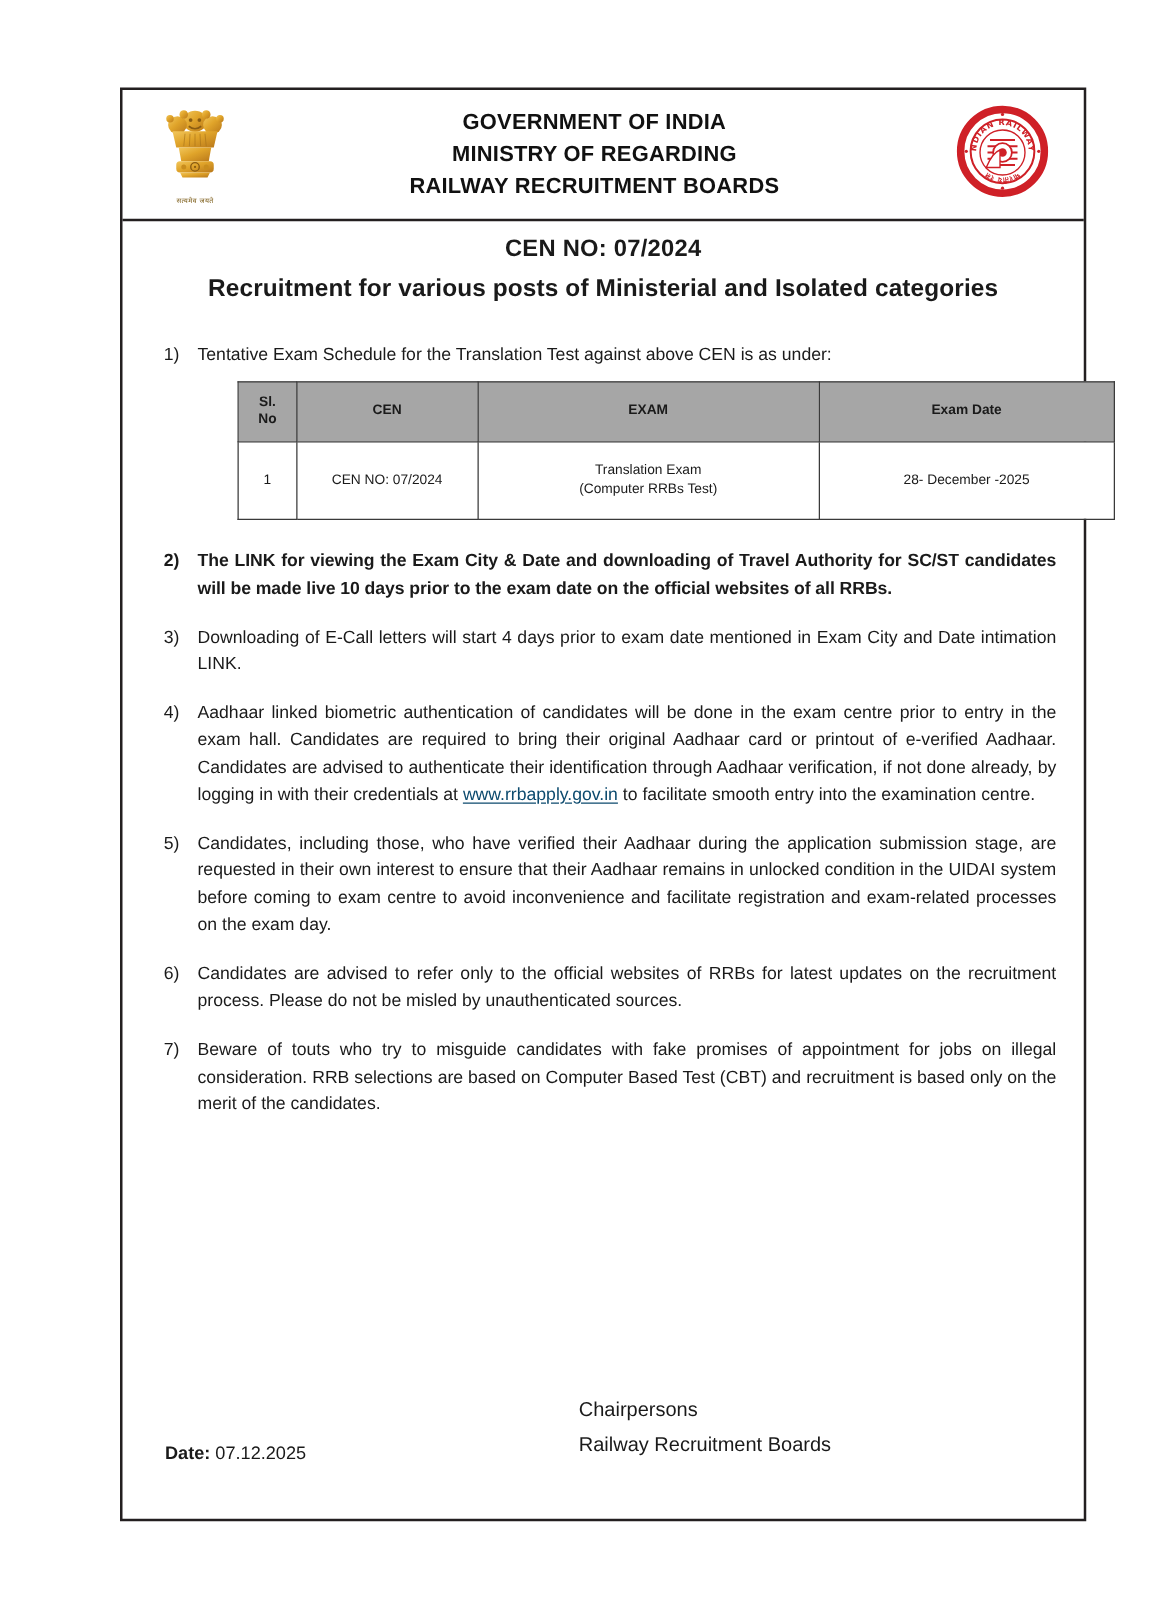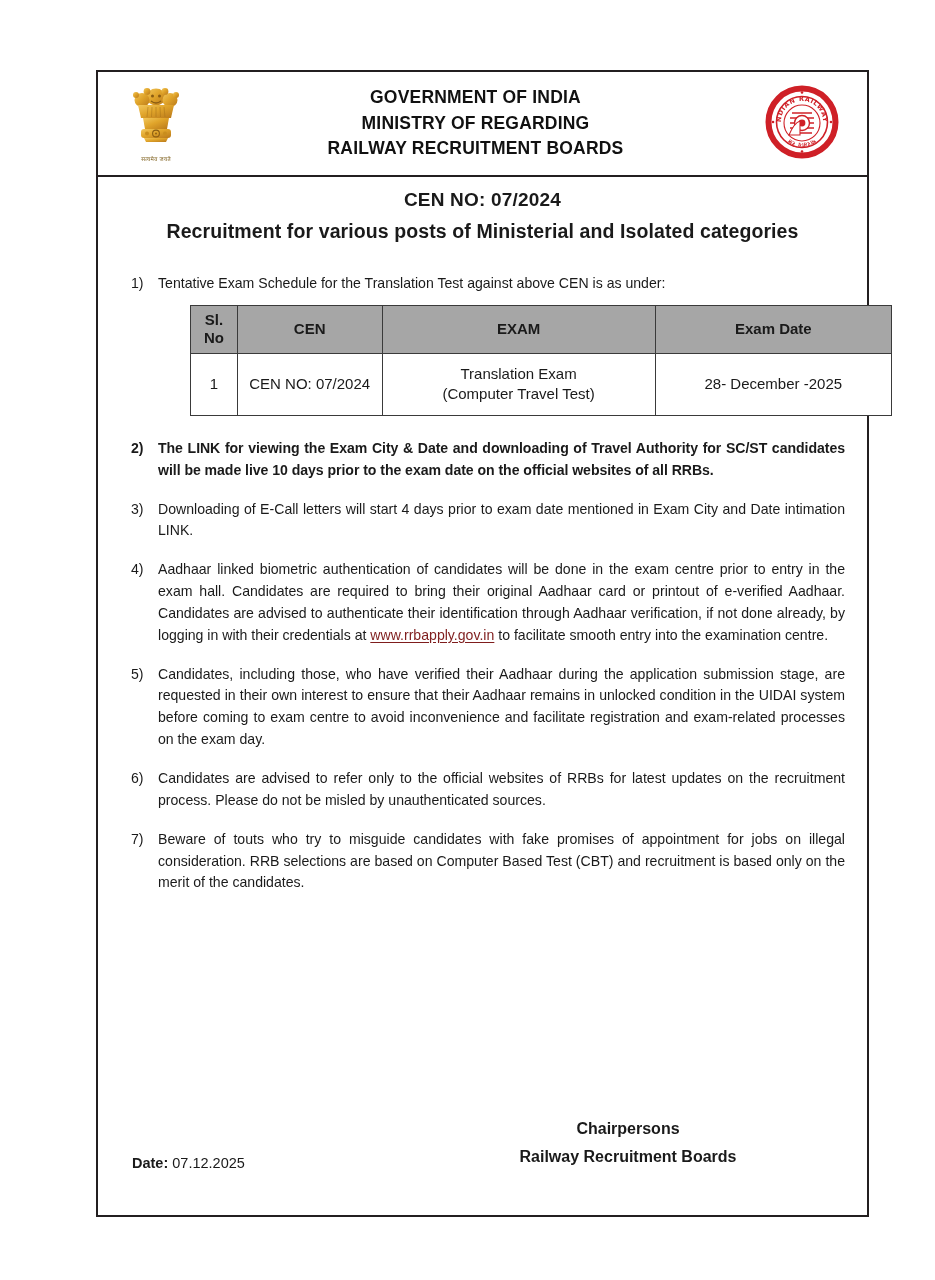--- a/index.html
+++ b/index.html
@@ -113,30 +113,30 @@
     padding-left: 3px;
   }
   .clause .body {
     flex: 1 1 auto;
     text-align: justify;
   }
   .clause.tight { margin-bottom: 9px; }
   .clause.bold { font-weight: bold; }
   .clause.bold .body { letter-spacing: -0.05px; }
   .ext-link {
-    color: #7f1d1d;
+    color: #0c4a6e;
     text-underline-offset: 2px;
   }
 
   
   .table-wrap { margin: 10px 8px 22px 62px; }
   table.schedule {
     border-collapse: collapse;
     width: 702px;
-    font-size: 15px;
+    font-size: 11px;
   }
   table.schedule th,
   table.schedule td {
     border: 1px solid #3a3a3a;
     text-align: center;
     vertical-align: middle;
   }
   table.schedule thead th {
     background: #a6a6a6;
     font-weight: bold;
@@ -157,25 +157,24 @@
 
   
   .footer {
     position: absolute;
     left: 0;
     right: 0;
     bottom: 44px;
     padding: 0 46px 0 34px;
   }
   .sign-block {
-    text-align: center;
     width: 330px;
     margin-left: auto;
     margin-right: 28px;
-    font-weight: bold;
+    font-weight: normal;
     font-size: 16px;
     line-height: 1.75;
     margin-top: 17px;
   }
   .date-line {
     position: absolute;
     left: 34px;
     bottom: 0;
     font-size: 14.5px;
   }
@@ -310,21 +309,21 @@
             <th class="col-exam">EXAM</th>
             <th class="col-date">Exam Date</th>
           </tr>
         </thead>
         <tbody>
           <tr>
             <td class="col-sl">1</td>
             <td class="col-cen">CEN NO: 07/2024</td>
             <td class="col-exam">
               <span>Translation Exam</span><br>
-              <span>(Computer Travel Test)</span>
+              <span>(Computer RRBs Test)</span>
             </td>
             <td class="col-date">28- December -2025</td>
           </tr>
         </tbody>
       </table>
     </div>
 
     <div class="clause bold">
       <div class="num">2)</div>
       <div class="body">The LINK for viewing the Exam City &amp; Date and downloading of Travel Authority for SC/ST candidates will be made live 10 days prior to the exam date on the official websites of all  RRBs.</div>

